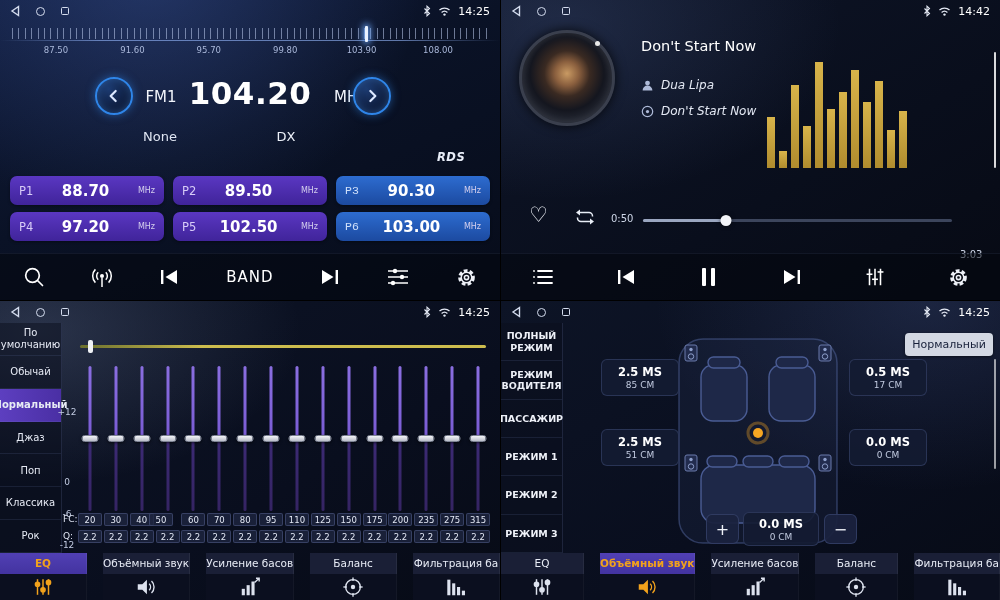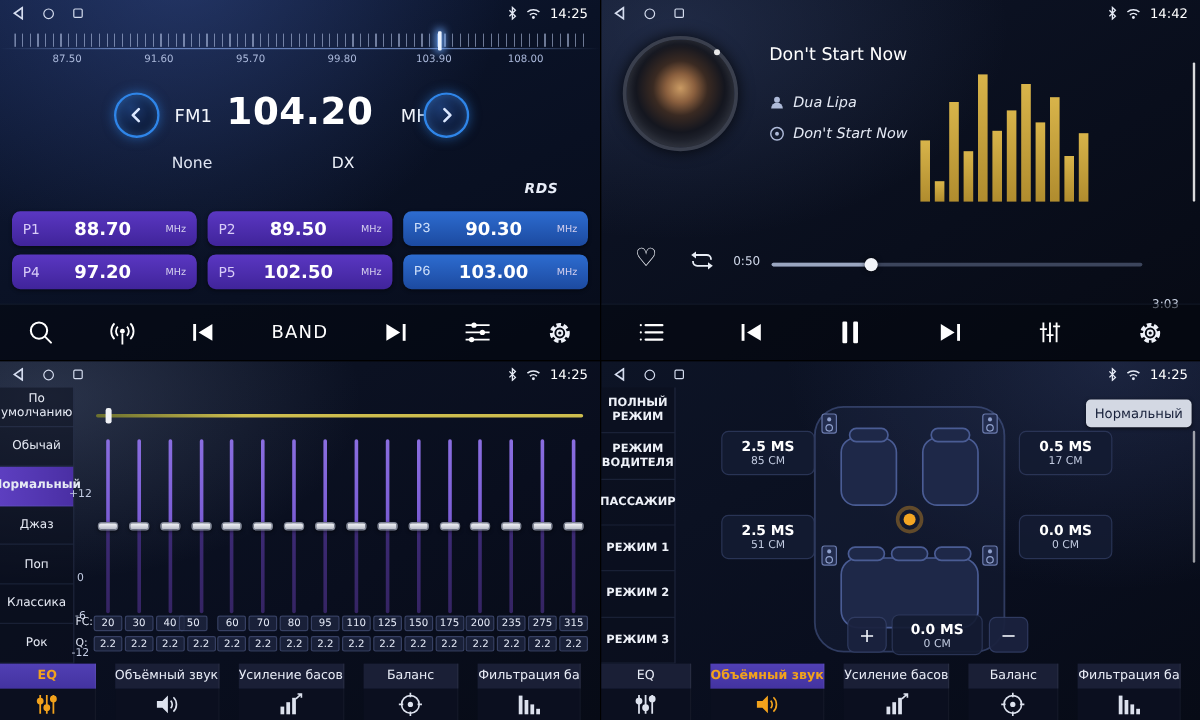--- a/index.html
+++ b/index.html
@@ -76,21 +76,21 @@
   .db{position:absolute;width:22px;text-align:center;font-size:9px;color:#c2cbe2;left:56px;margin-top:48px;}
   .eq-area{position:absolute;left:0;top:65px;right:0;height:145px;}
   .eq-col{position:absolute;top:0;width:20px;height:145px;cursor:pointer;}
   .eq-track{position:absolute;left:50%;transform:translateX(-50%);top:0;bottom:0;width:3px;border-radius:2px;background:linear-gradient(180deg,#8a6ee0 0%,#7a5cd4 49%,#3c2a74 51%,#352463 100%);}
   .eq-knob{position:absolute;left:50%;transform:translateX(-50%);width:17px;height:7px;border-radius:3px;border:1px solid #7e8494;background:linear-gradient(180deg,#f4f5f8,#b9bdc9);box-shadow:0 1px 3px rgba(0,0,0,.6);}
   .fq-row{position:absolute;left:0;right:0;height:13px;}
   .fq-label{position:absolute;left:63px;top:1px;font-size:9px;color:#dfe4f2;}
   .fq-cell{position:absolute;top:0;width:24px;height:13px;line-height:12px;text-align:center;font-size:8.5px;color:#e2e7f4;background:rgba(30,38,64,.8);border:1px solid rgba(90,105,150,.45);border-radius:2px;}
 
   
-  .tabbar{position:absolute;left:0;right:16px;bottom:0;height:47px;display:flex;z-index:7;gap:16px;}
+  .tabbar{position:absolute;left:0;right:0;bottom:0;height:47px;display:flex;z-index:7;gap:16px;}
   .tab-cell{width:100px;display:flex;flex-direction:column;cursor:pointer;}
   .tab-label{height:21px;line-height:21px;text-align:center;font-size:10.5px;color:#e8ecf6;background:#1a1f36;border-right:1px solid rgba(255,255,255,.06);white-space:nowrap;overflow:hidden;}
   .tab-cell.active .tab-label{background:linear-gradient(180deg,#5140b4,#4333a0);color:#f2a21c;font-weight:bold;}
   .tab-icon{flex:1;display:flex;align-items:center;justify-content:center;background:#0b0f1f;border-right:1px solid rgba(255,255,255,.04);color:#dde2ee;}
   .tab-cell.active .tab-icon{color:#f2a21c;}
 
   
   .mode-list{position:absolute;left:0;top:22px;width:62px;bottom:47px;display:flex;flex-direction:column;background:rgba(10,14,28,.5);border-right:1px solid rgba(120,140,200,.18);}
   .mode-item{flex:1;display:flex;align-items:center;justify-content:center;text-align:center;font-size:9.5px;font-weight:bold;line-height:1.2;color:#eef1f8;border-bottom:1px solid rgba(120,140,200,.14);padding:1px 3px;cursor:pointer;}
   .profile-btn{position:absolute;left:404px;top:32px;width:88px;height:23px;border-radius:4px;background:#d3d8e3;color:#17203a;font-size:11px;display:flex;align-items:center;justify-content:center;cursor:pointer;box-shadow:0 1px 3px rgba(0,0,0,.5);}

